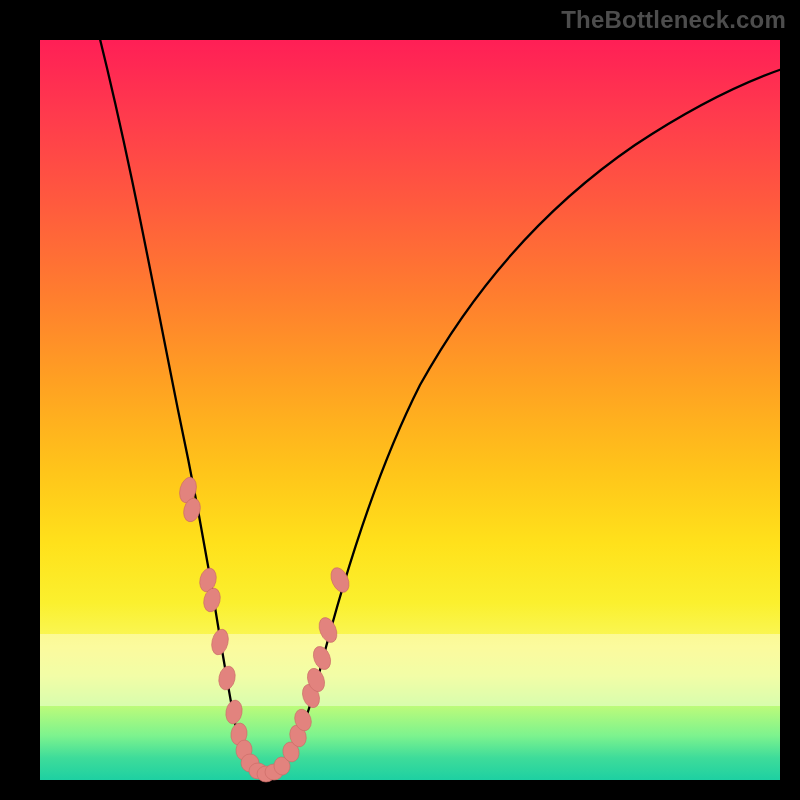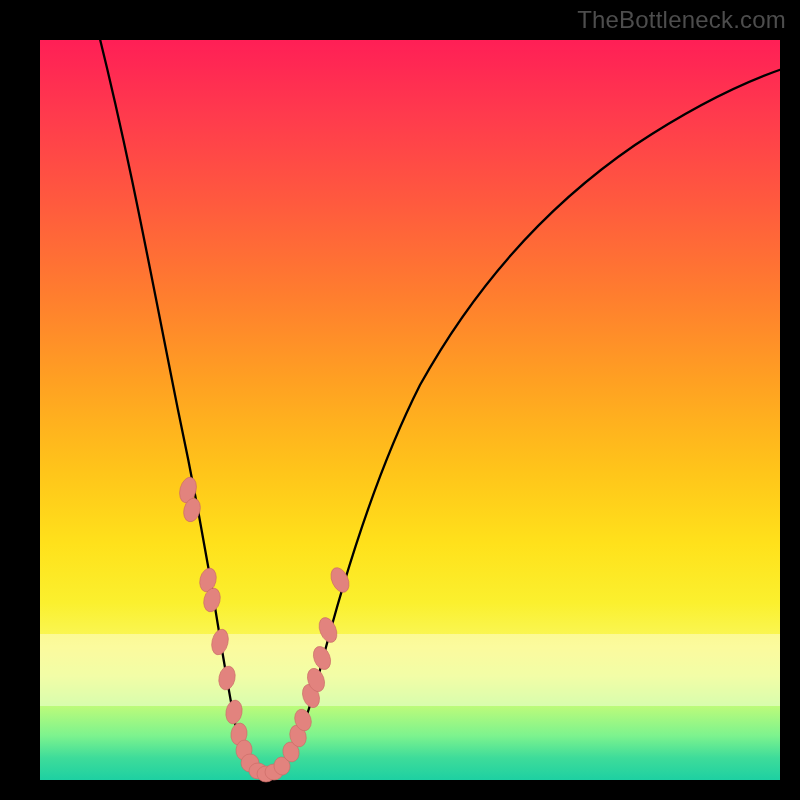--- a/index.html
+++ b/index.html
@@ -48,21 +48,21 @@
     left: 0;
     width: 100%;
     background: rgba(255,255,245,0.42);
   }
   .watermark {
     position: absolute;
     top: 6px;
     right: 14px;
     color: #4d4d4d;
     font-size: 24px;
-    font-weight: 400;
+    font-weight: 700;
     letter-spacing: 0.2px;
   }
   svg.curve {
     position: absolute;
     left: 0;
     top: 0;
     width: 740px;
     height: 740px;
     overflow: visible;
   }

